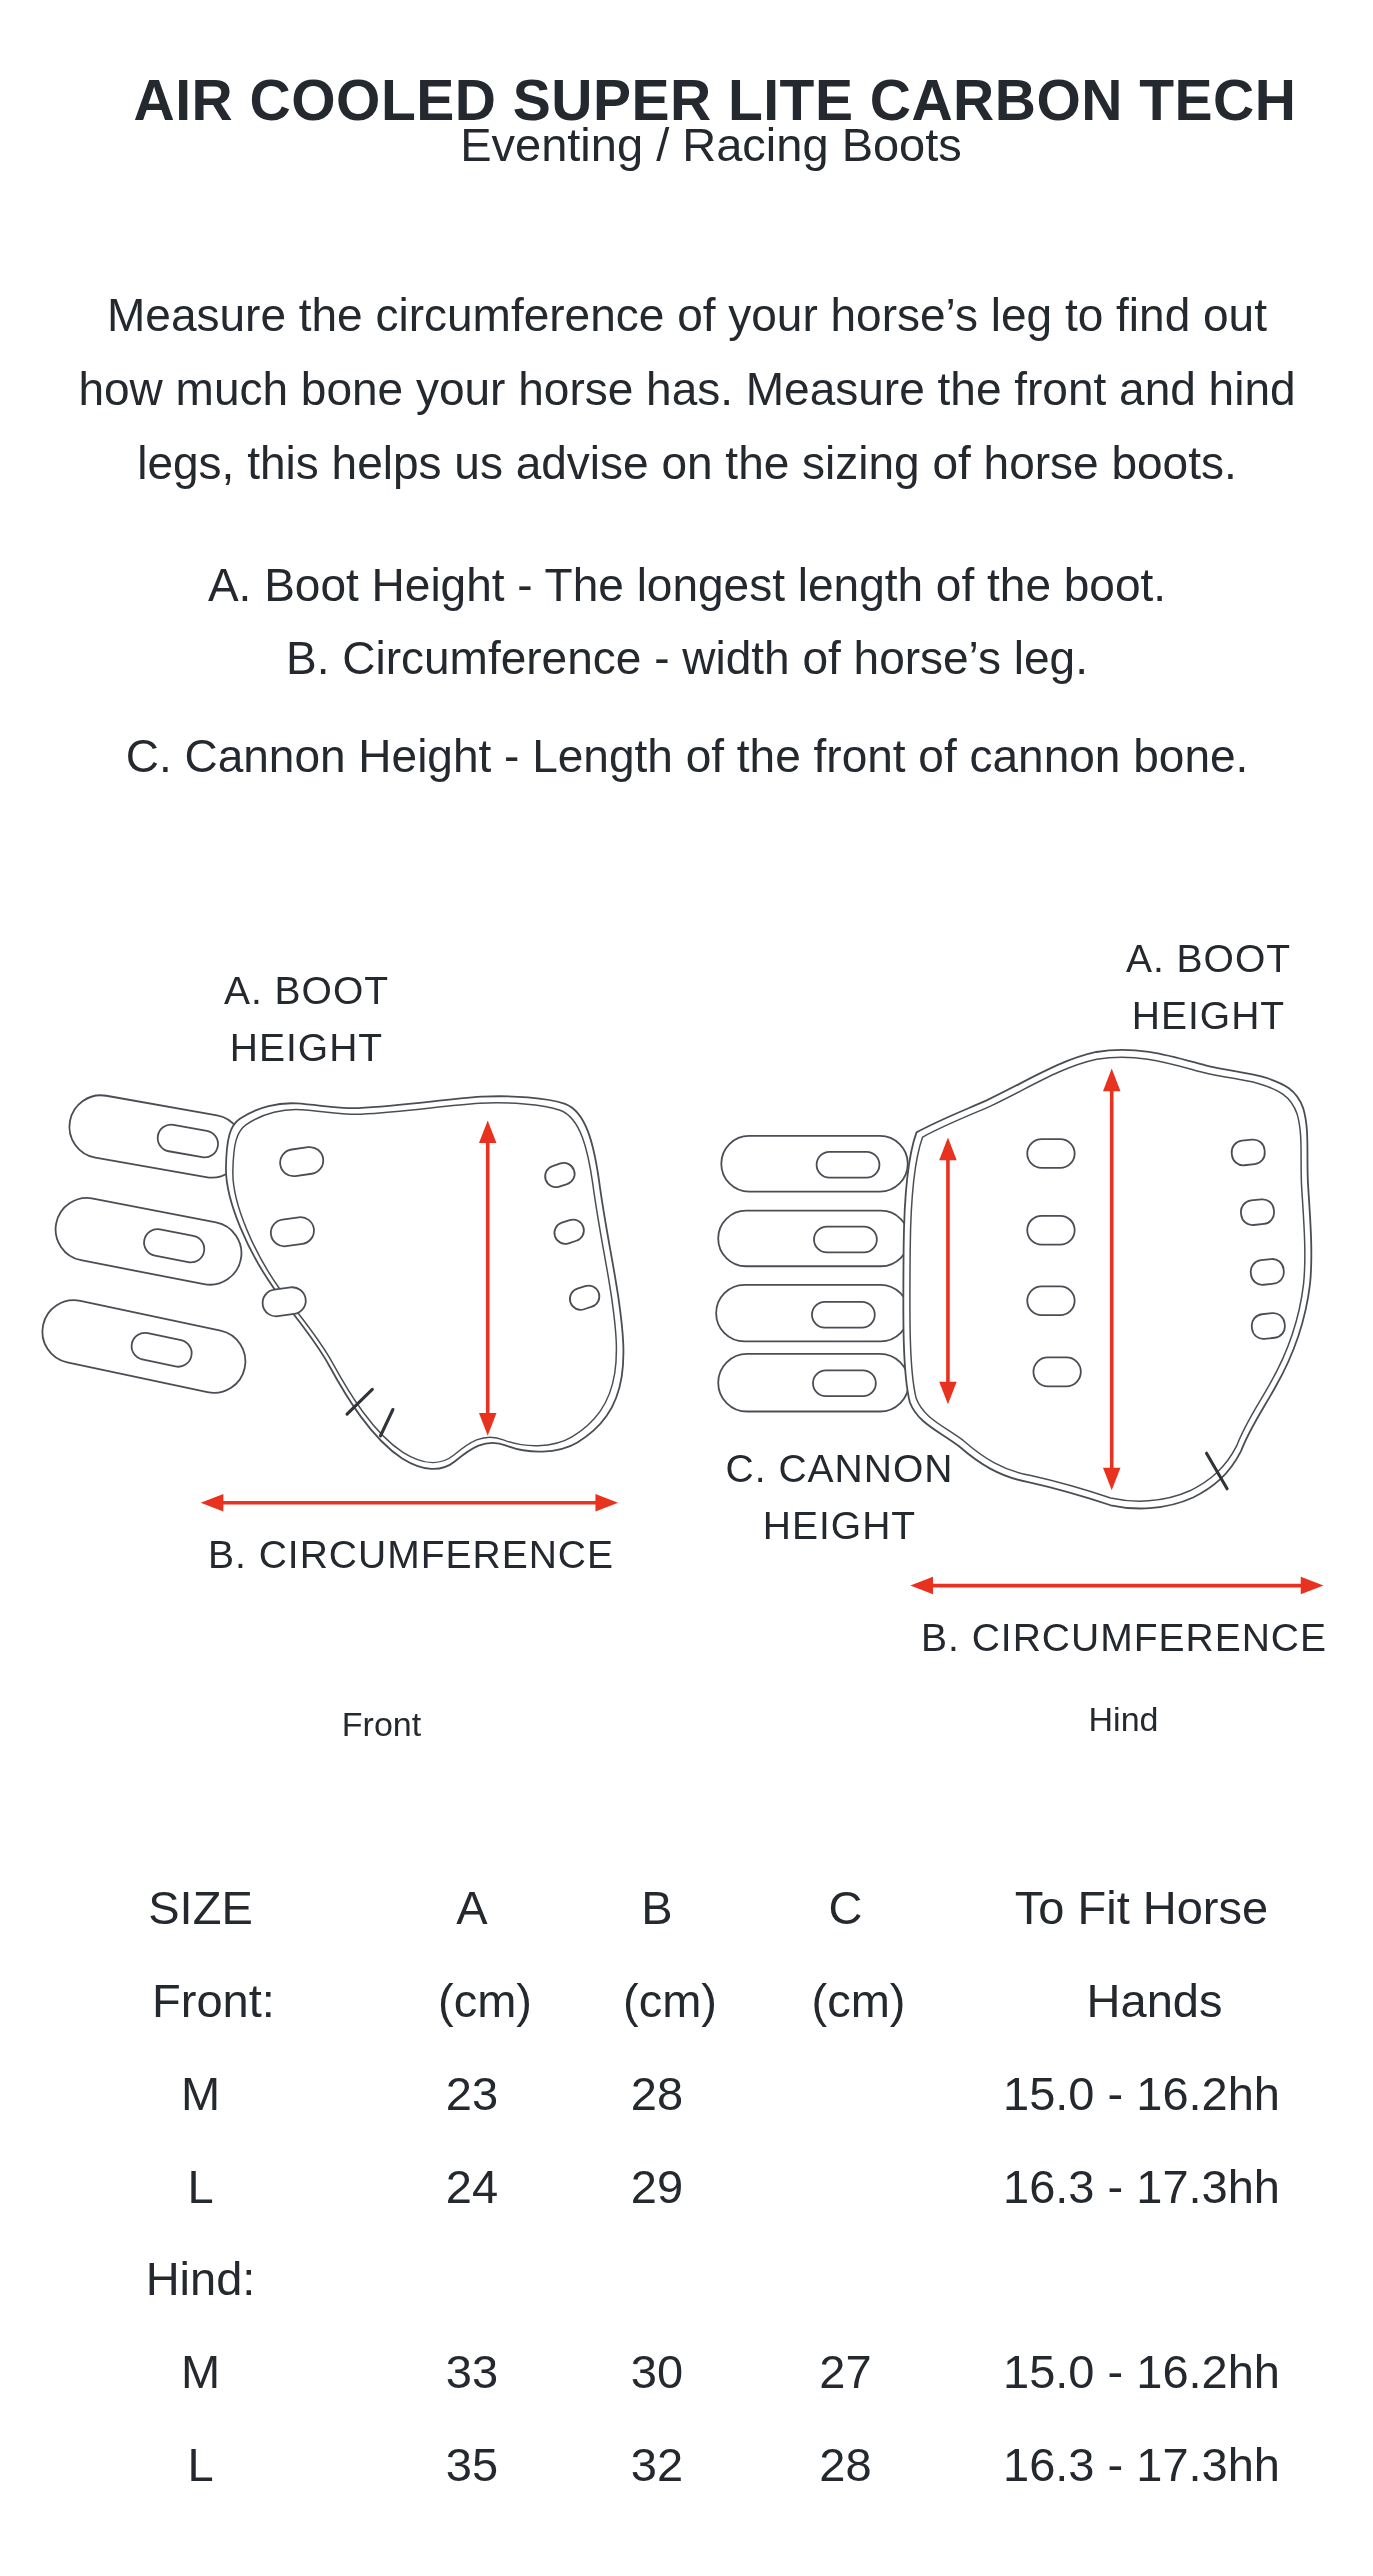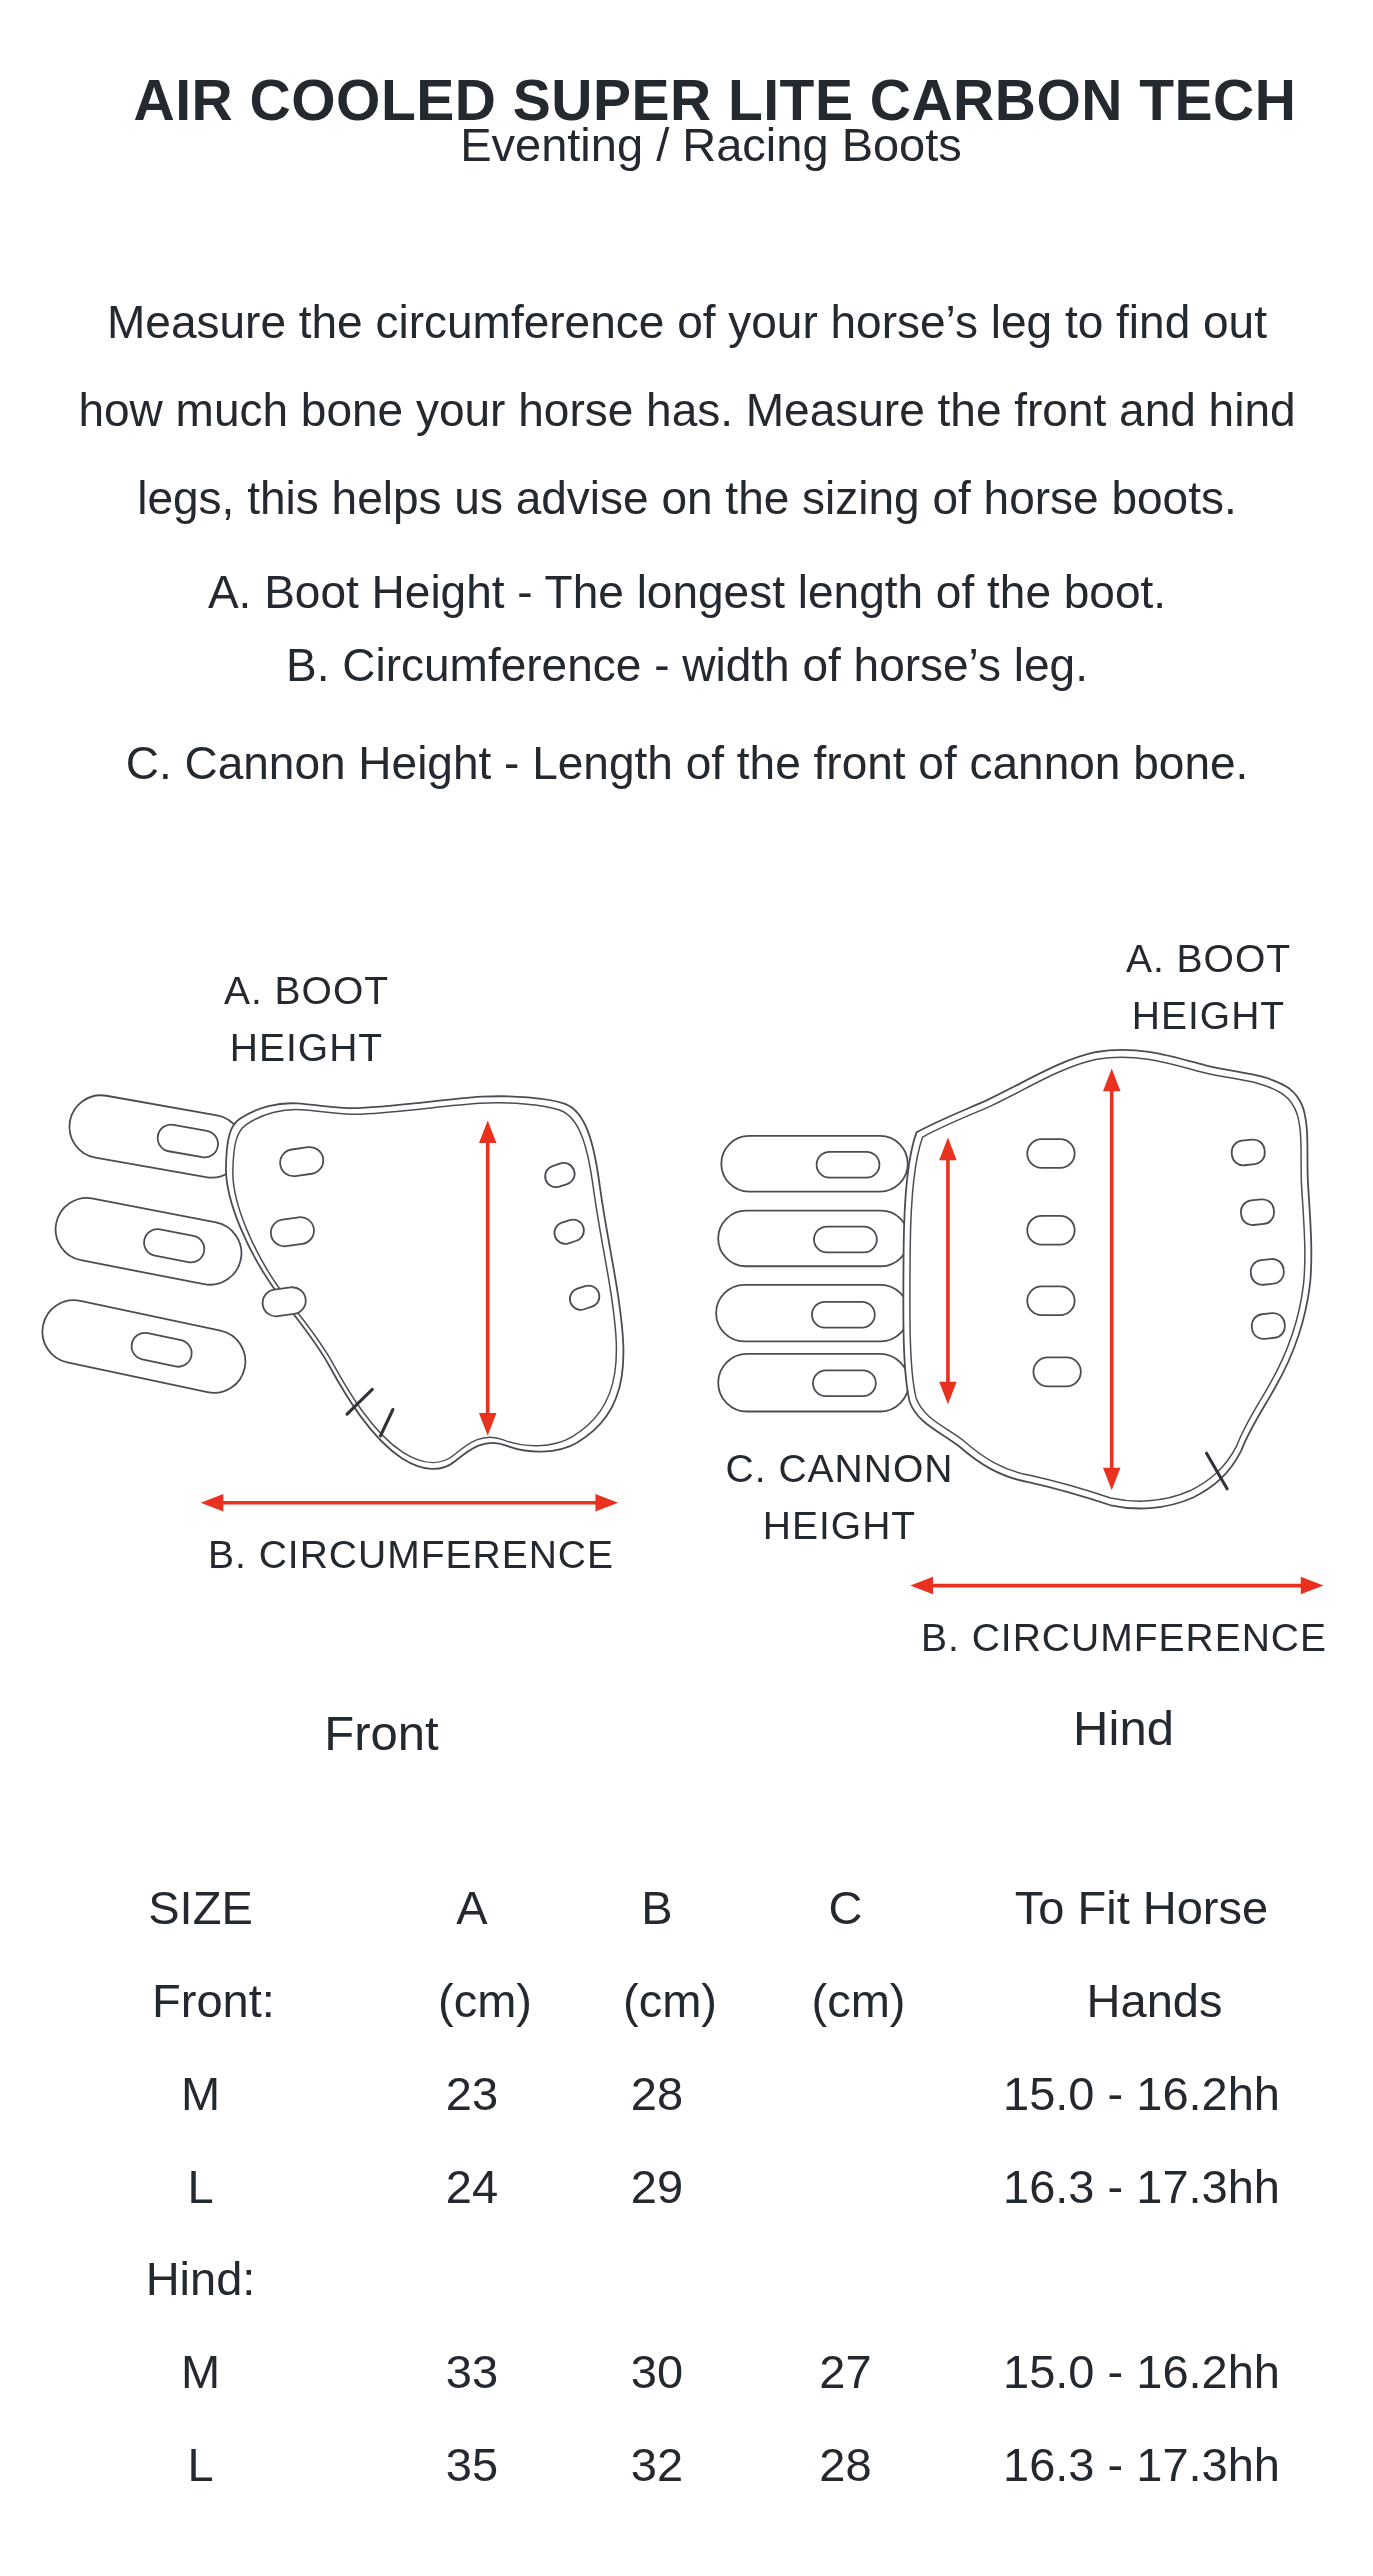--- a/index.html
+++ b/index.html
@@ -5,24 +5,24 @@
   html,body{margin:0;padding:0;}
   body{
     width:1374px;height:2906px;position:relative;overflow:hidden;
     background:#ffffff;color:#24282f;
     font-family:"Liberation Sans",sans-serif;
   }
   .center{position:absolute;left:0;width:100%;text-align:center;}
   .pre{white-space:pre-line;}
   .title{top:29px;font-size:57px;font-weight:700;letter-spacing:0.5px;padding-left:28px;}
   .subtitle{top:117px;font-size:47px;font-weight:400;margin-left:24px;}
-  .para{font-size:46px;font-weight:400;line-height:88px;}
+  .para{font-size:46px;font-weight:400;line-height:74px;}
   .diag-label{position:absolute;font-size:39px;font-weight:500;letter-spacing:1px;
     text-align:center;white-space:pre-line;line-height:57px;}
-  .caption{position:absolute;font-size:49px;font-weight:400;text-align:center;}
+  .caption{position:absolute;font-size:34px;font-weight:400;text-align:center;}
   .trow{position:absolute;left:0;width:100%;height:69px;font-size:47px;font-weight:400;}
   .trow span{position:absolute;text-align:center;display:block;}
   .col0{left:77px;width:247px;}
   .col1{left:361px;width:222px;}
   .col2{left:546px;width:222px;}
   .col3{left:732px;width:227px;}
   .col4{left:907px;width:469px;}
   svg{position:absolute;overflow:visible;}
   .outline{fill:#ffffff;stroke:#4a4e54;stroke-width:3.5;}
   .outline2{fill:none;stroke:#4a4e54;stroke-width:3;}

